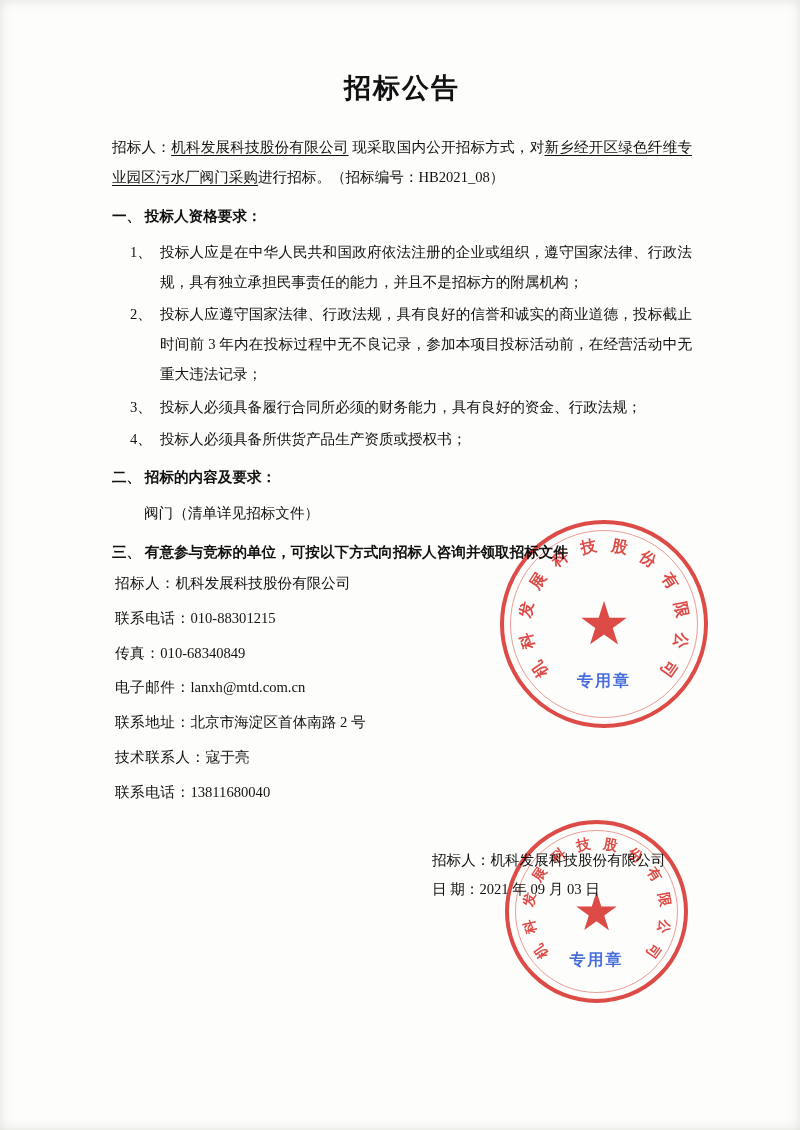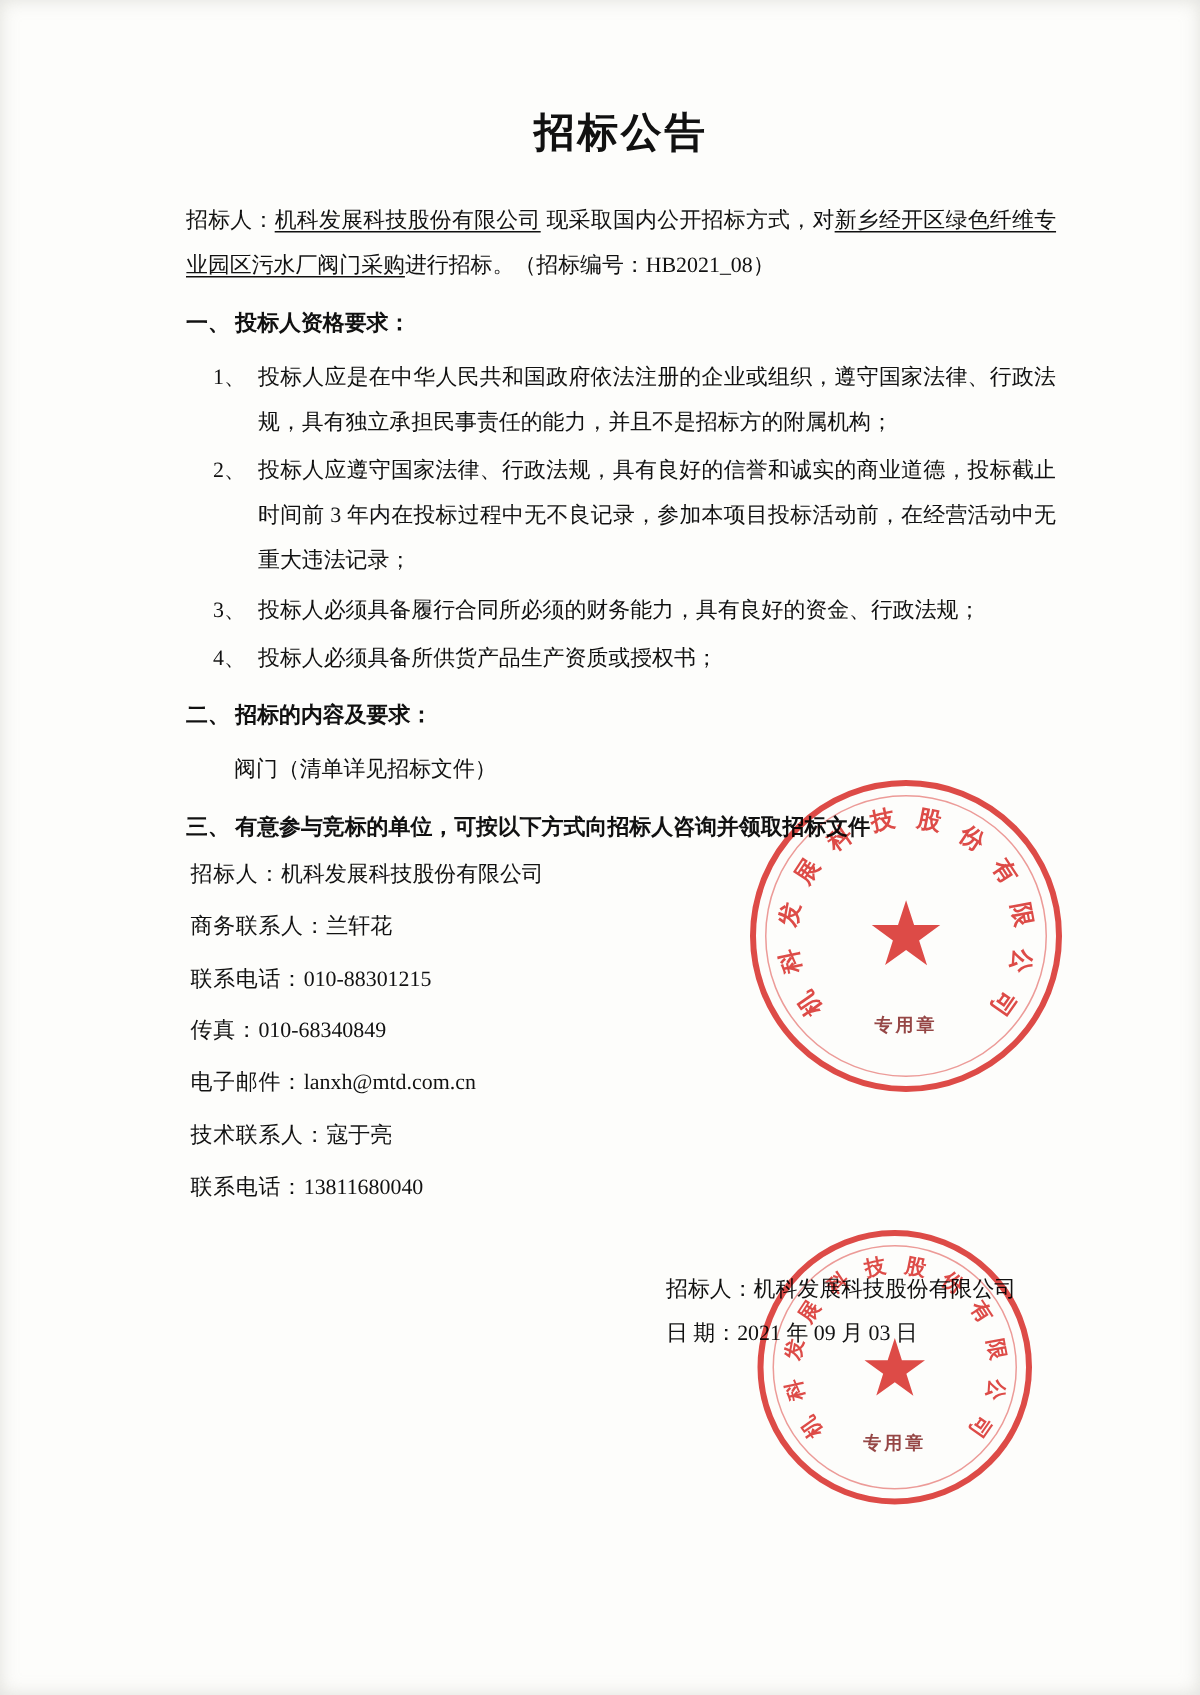--- a/index.html
+++ b/index.html
@@ -25,21 +25,21 @@
   }
   
   .scan-edge {
     position: absolute;
     inset: 0;
     box-shadow: inset 0 0 12px rgba(170,170,160,0.35);
     pointer-events: none;
   }
   .content {
     position: absolute;
-    left: 124px;
+    left: 112px;
     top: 70px;
     width: 580px;
   }
   .doc-title {
     text-align: center;
     font-size: 27px;
     font-weight: bold;
     letter-spacing: 2px;
     margin: 0 0 26px 0;
     font-family: "DejaVu Serif", "Liberation Serif", serif;
@@ -148,22 +148,22 @@
     color: #d8231f;
     transform-origin: 0 0;
     white-space: nowrap;
     font-family: "DejaVu Serif", "Liberation Serif", serif;
   }
   .seal .bottom-text {
     position: absolute;
     left: 50%;
     bottom: 16%;
     transform: translateX(-50%);
-    color: #7f1d1d;
-    font-size: 12px;
+    color: #1d4ed8;
+    font-size: 16px;
     font-weight: bold;
     letter-spacing: 2px;
     white-space: nowrap;
     text-align: right;
   }
   #seal-top {
     left: 500px;
     top: 520px;
     width: 200px;
     height: 200px;
@@ -209,30 +209,30 @@
 
     <div class="section-head">二、 招标的内容及要求：</div>
     <p class="indent1">阀门（清单详见招标文件）</p>
 
     <div class="section-head">三、 有意参与竞标的单位，可按以下方式向招标人咨询并领取招标文件</div>
 
     <div class="contact-line">
       <span class="label">招标人：</span><span>机科发展科技股份有限公司</span>
     </div>
     <div class="contact-line">
-      <span class="label">商务联系人：</span><span>兰轩花</span>
-    </div>
-    <div class="contact-line">
       <span class="label">联系电话：</span><span class="mono-val">010-88301215</span>
     </div>
     <div class="contact-line">
       <span class="label">传真：</span><span class="mono-val">010-68340849</span>
     </div>
     <div class="contact-line">
       <span class="label">电子邮件：</span><span class="mono-val">lanxh@mtd.com.cn</span>
+    </div>
+    <div class="contact-line">
+      <span class="label">联系地址：</span><span>北京市海淀区首体南路 2 号</span>
     </div>
     <div class="contact-line">
       <span class="label">技术联系人：</span><span>寇于亮</span>
     </div>
     <div class="contact-line">
       <span class="label">联系电话：</span><span class="mono-val">13811680040</span>
     </div>
 
     <div class="signature">
       <div class="sig-line">

